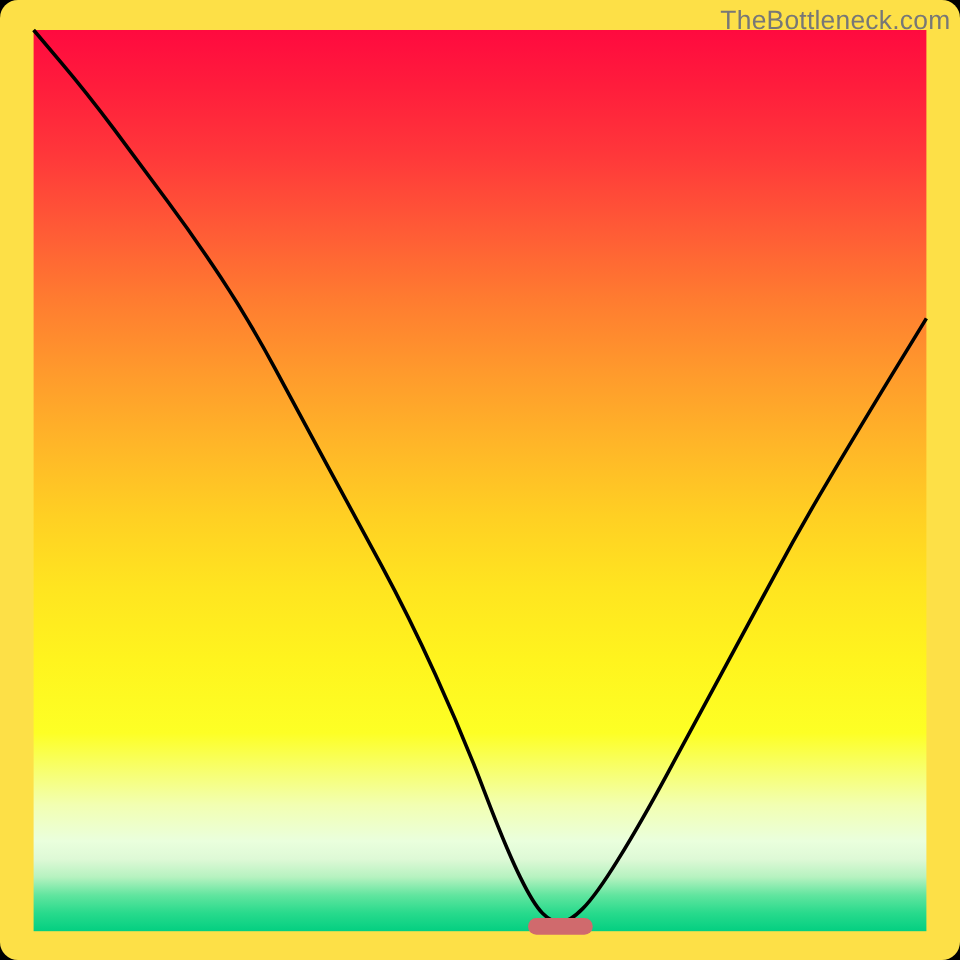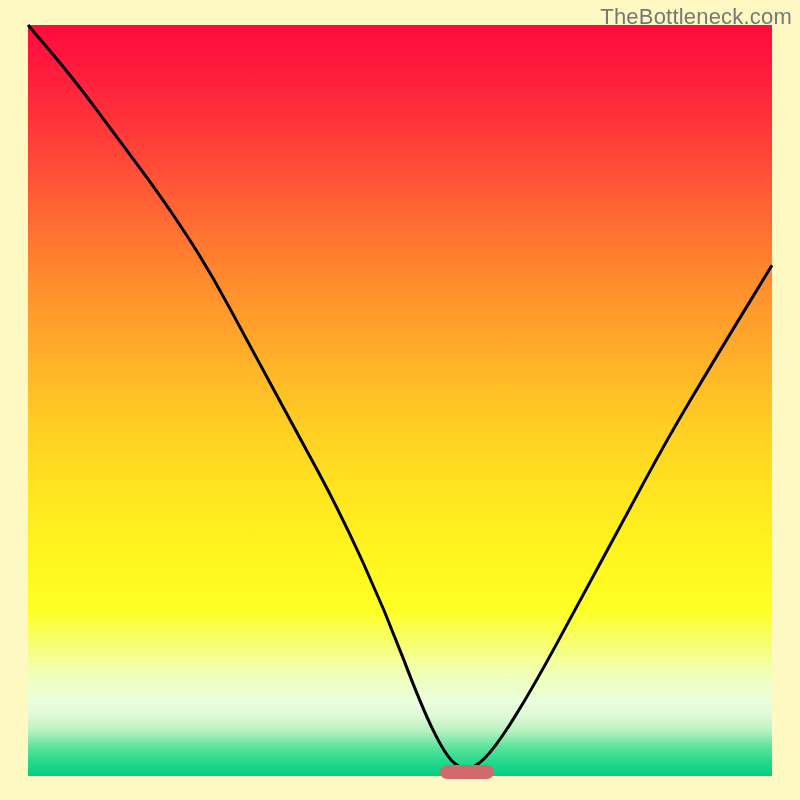--- a/index.html
+++ b/index.html
@@ -8,21 +8,22 @@
     width: 800px;
     height: 800px;
     overflow: hidden;
     background: #000;
     font-family: Arial, Helvetica, sans-serif;
   }
   .frame {
     position: relative;
     width: 800px;
     height: 800px;
-    background: #fef9c3;
+    background: #fde047;
+    border-radius: 15px;
   }
   .plot-area {
     position: absolute;
     left: 28px;
     top: 25px;
     width: 744px;
     height: 751px;
     background: linear-gradient(to bottom,
       #ff0a3f 0%,
       #ff1c3c 6%,

